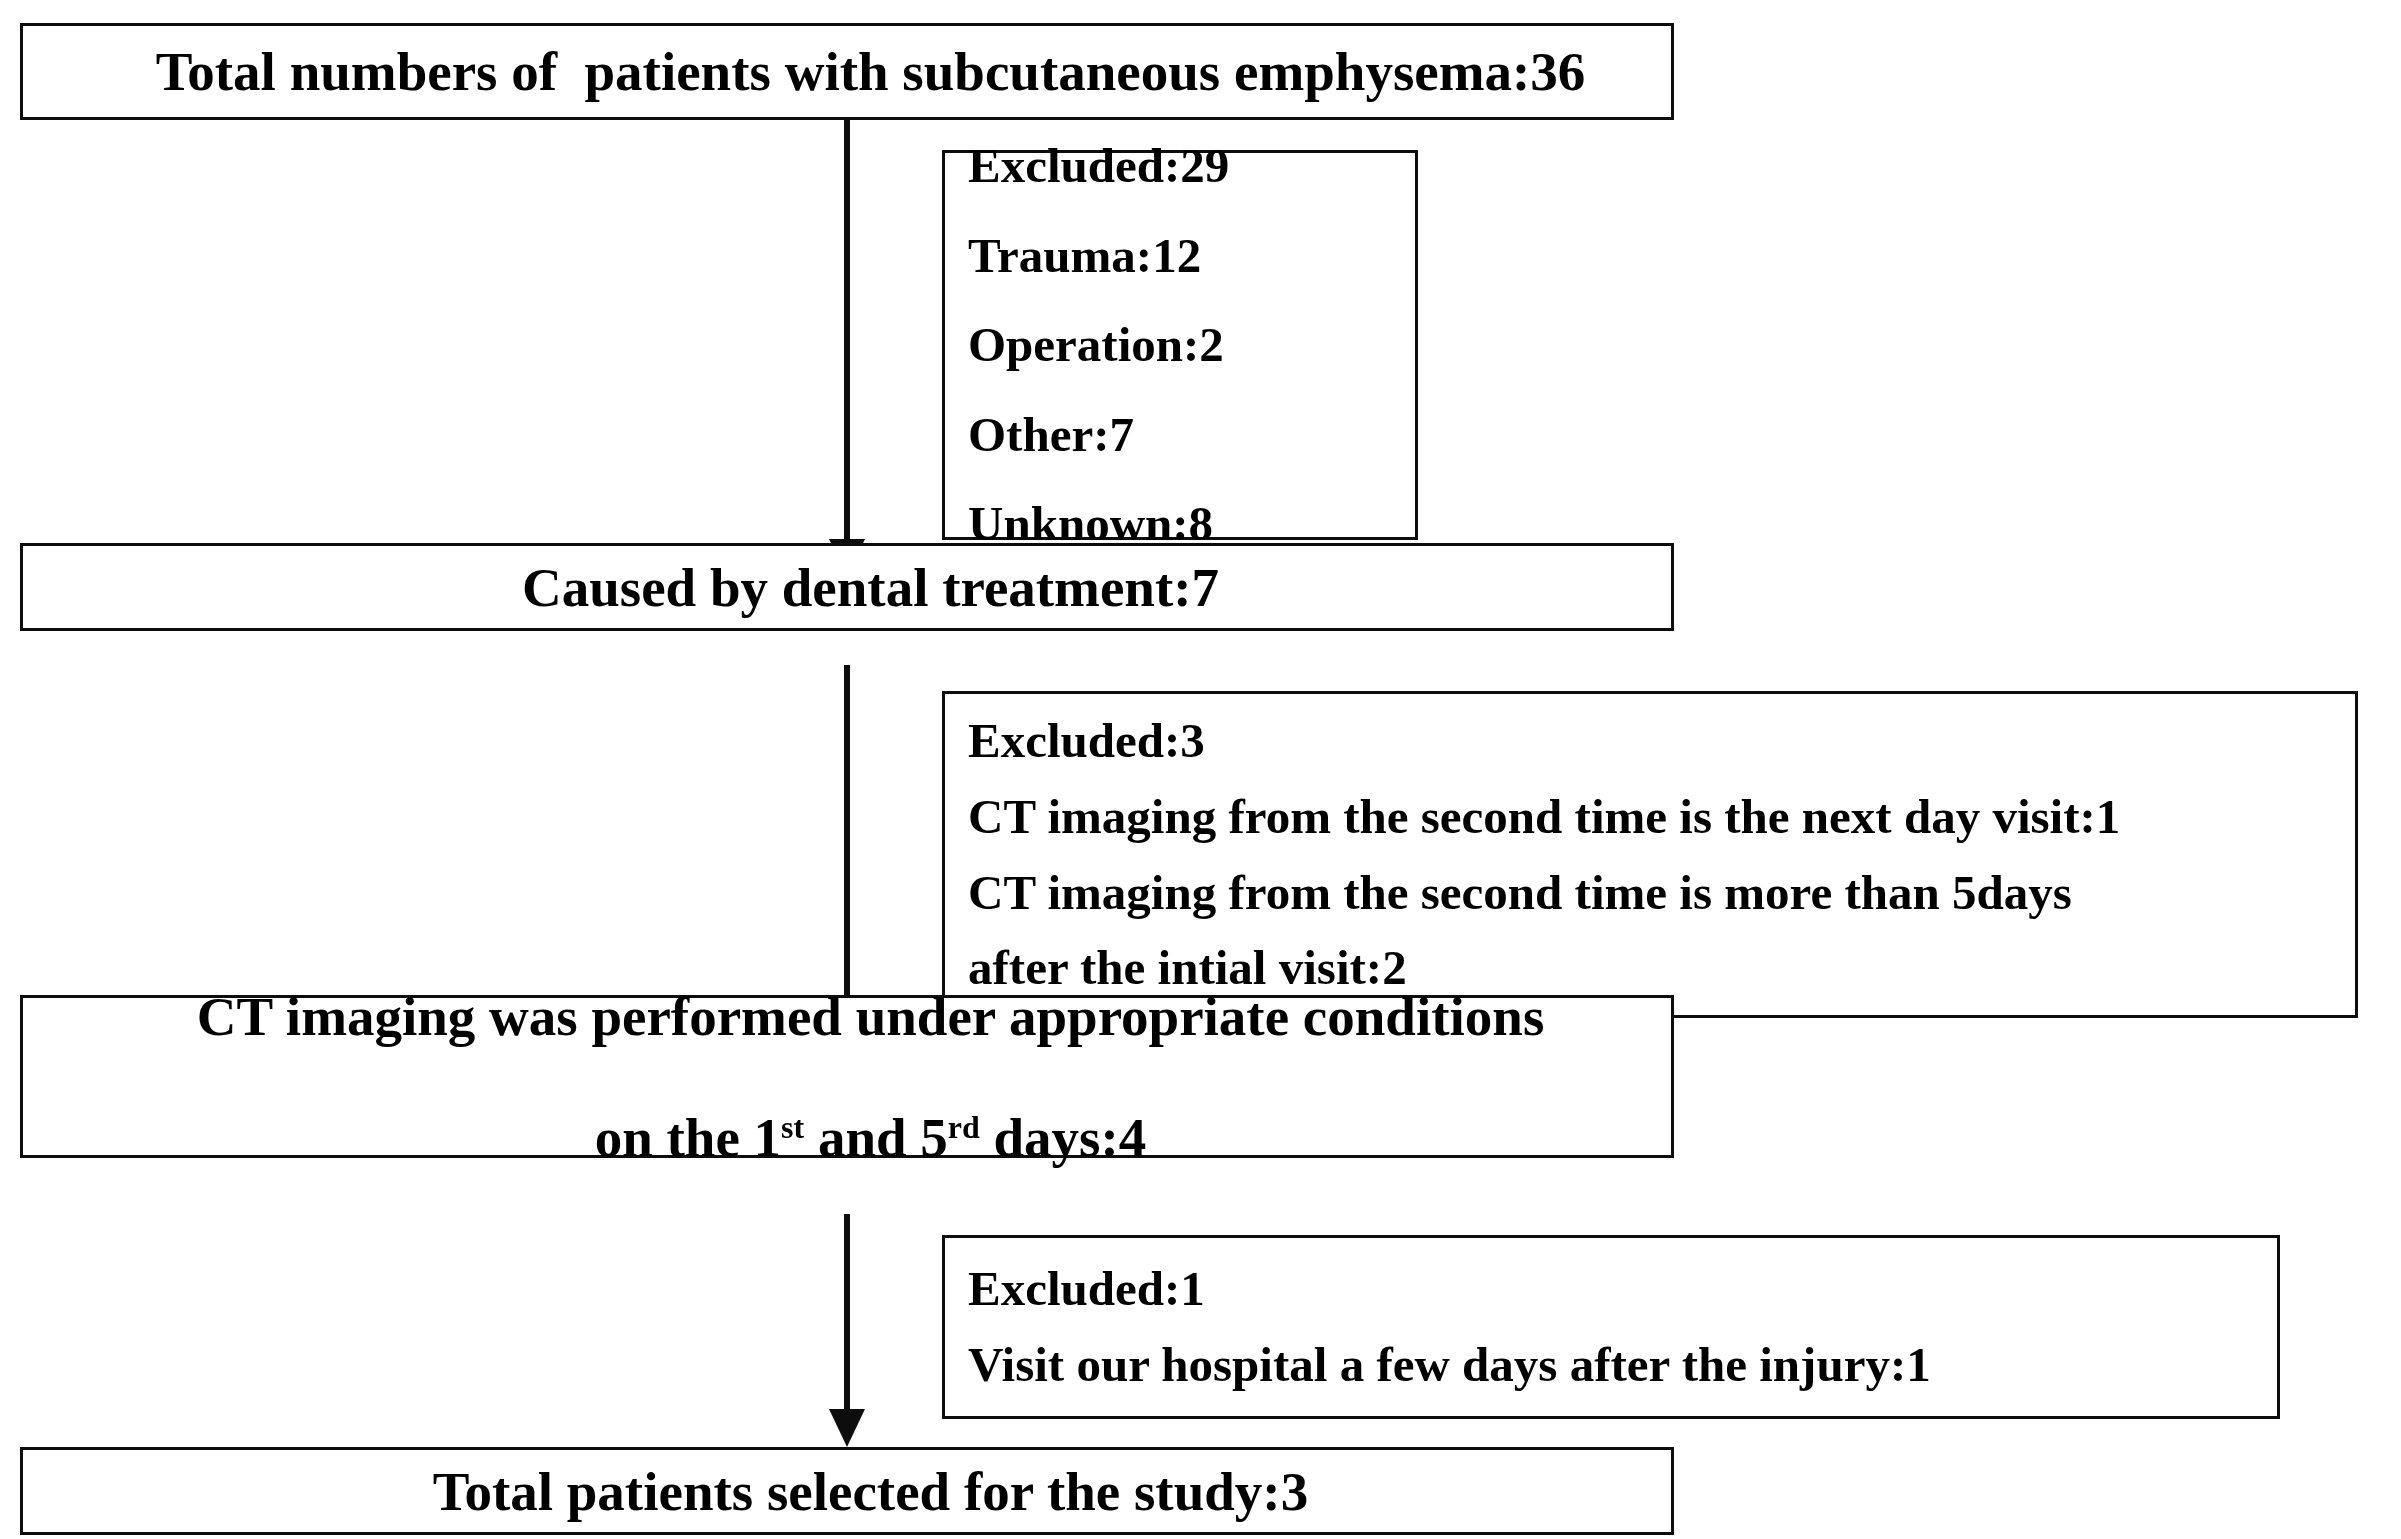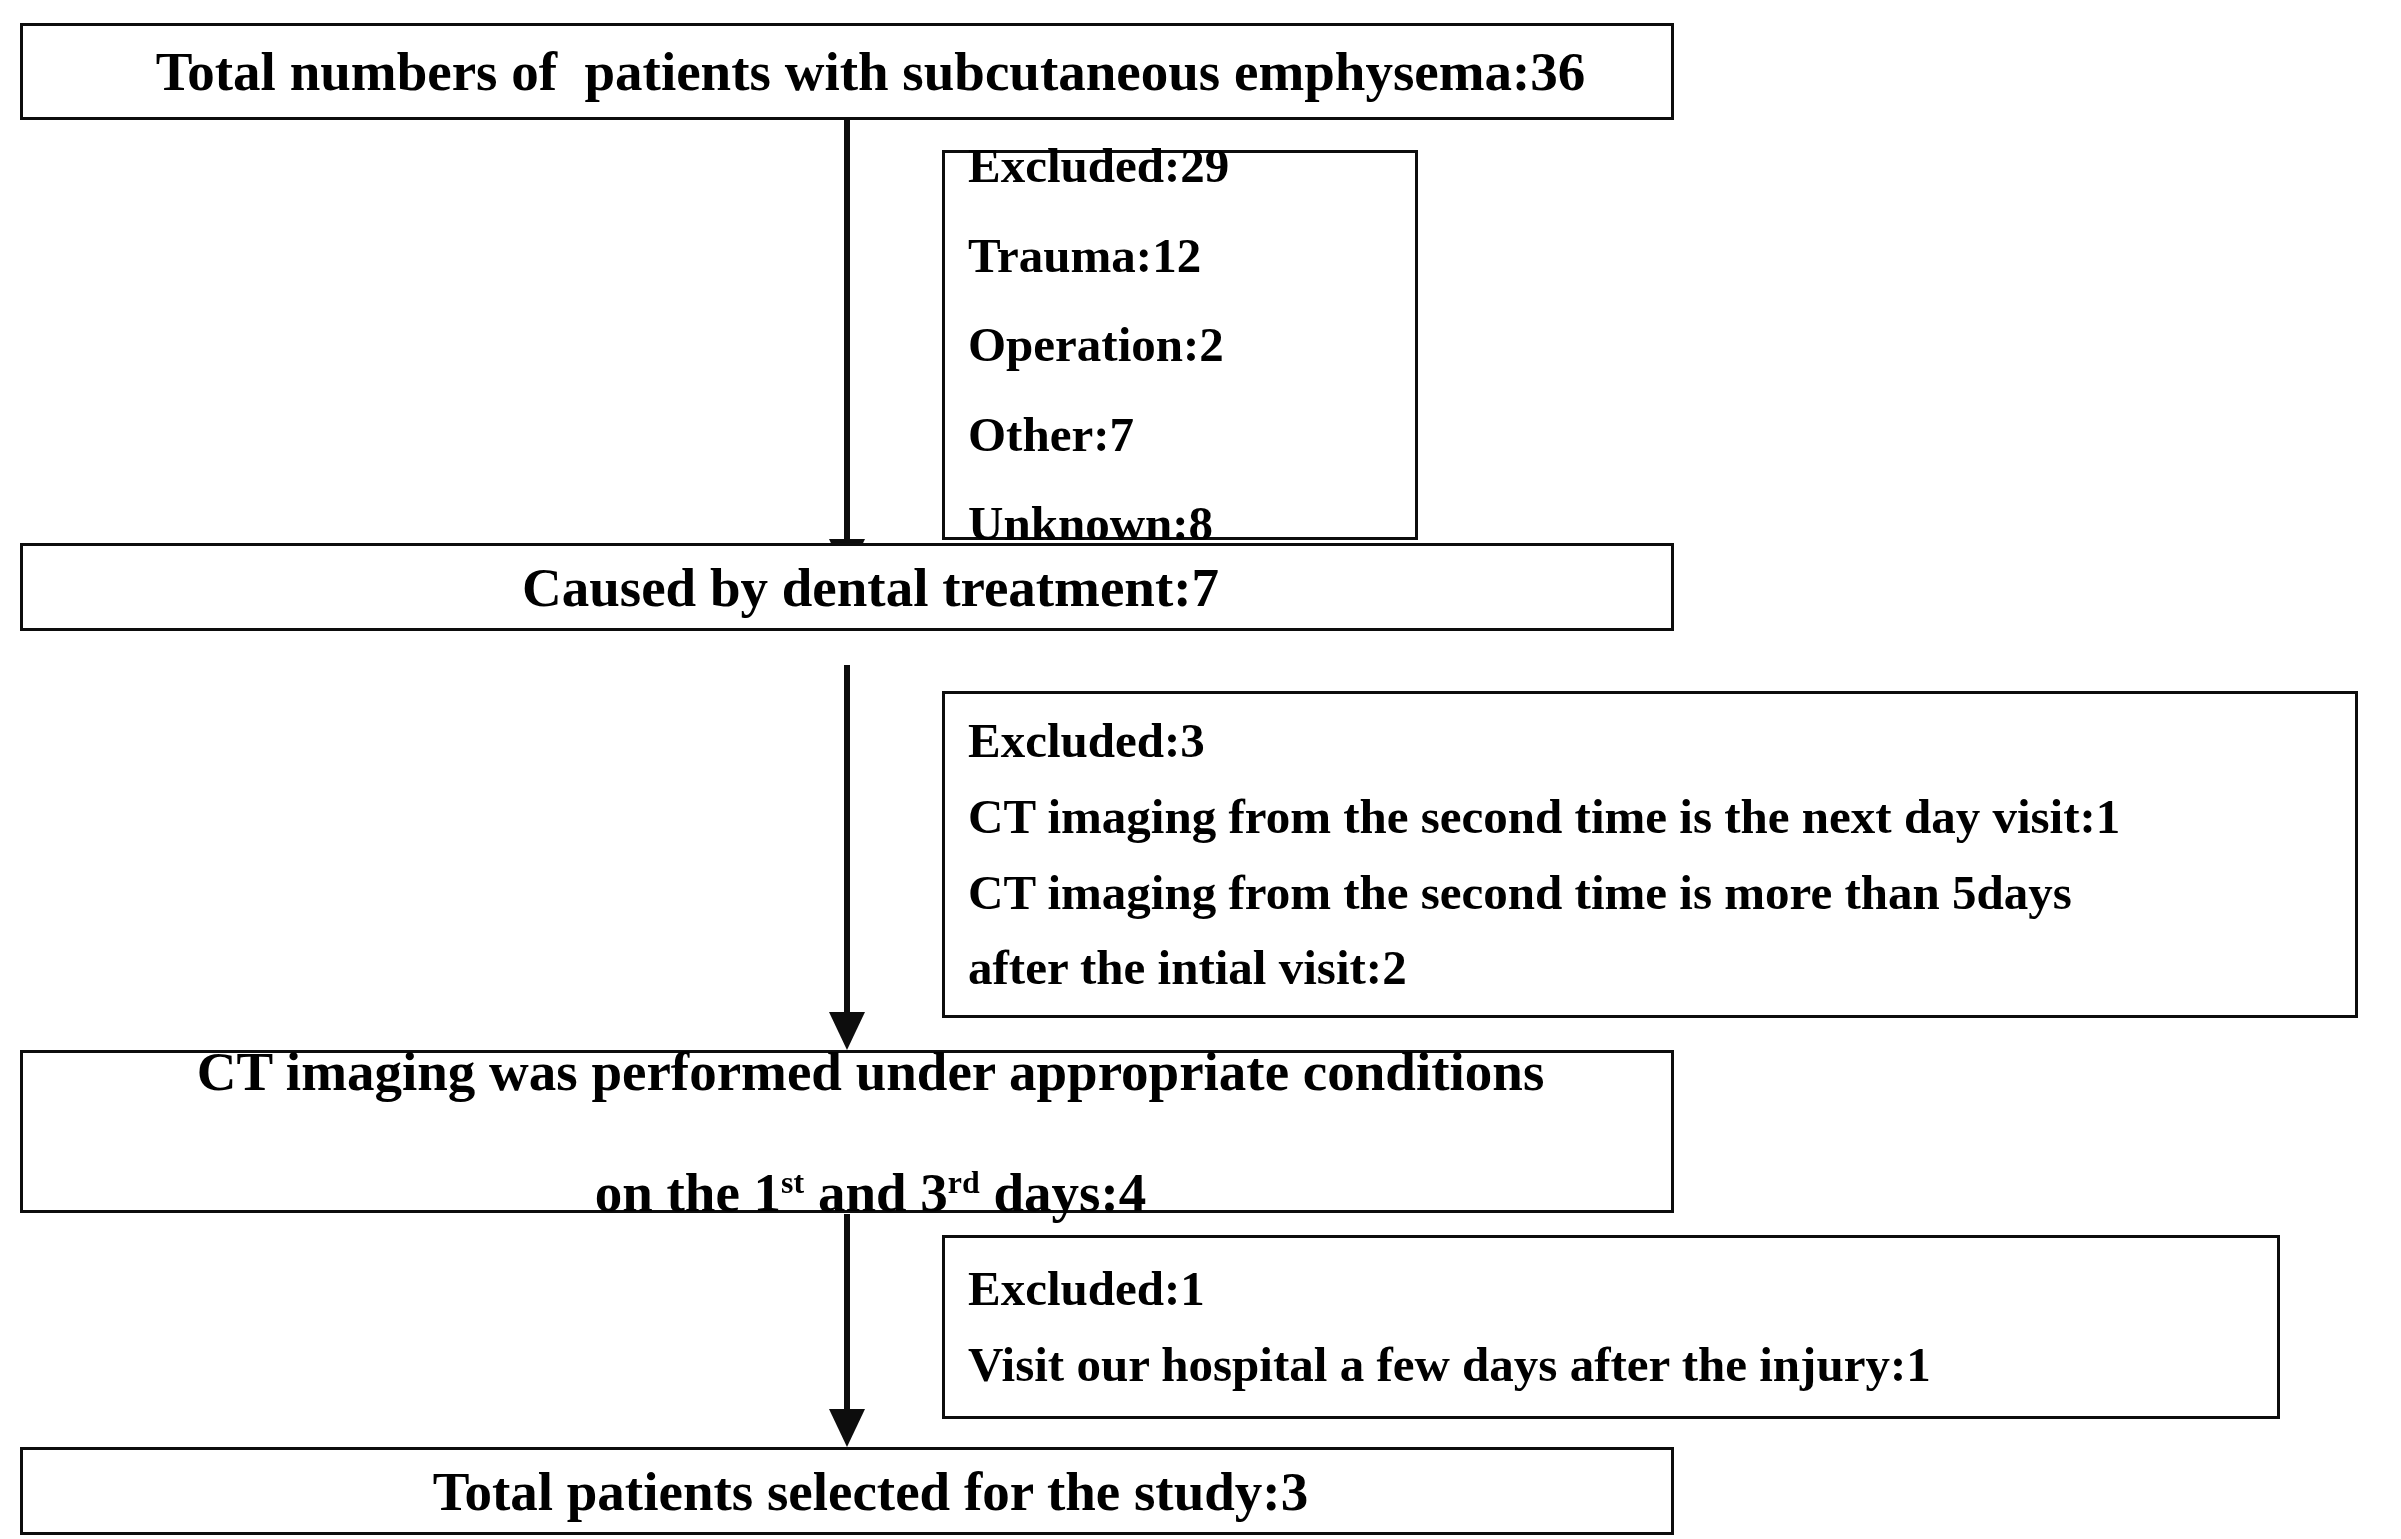--- a/index.html
+++ b/index.html
@@ -28,21 +28,21 @@
     flex-direction: column;
     align-items: center;
     justify-content: center;
     text-align: center;
     font-size: 55px;
     line-height: 1.4;
     padding-left: 47px;
   }
   .box-total   { top: 23px;   height: 97px; }
   .box-dental  { top: 543px;  height: 88px; }
-  .box-ct      { top: 1050px; height: 163px; gap: 44px; }
+  .box-ct      { top: 995px; height: 163px; gap: 44px; }
   .box-final   { top: 1447px; height: 88px; }
 
   .excl-box {
     position: absolute;
     box-sizing: border-box;
     border: 3.1px solid #0d0d0d;
     background: #ffffff;
     font-size: 49px;
     line-height: 1.55;
     padding: 7.7px 15.3px 7.7px 23px;
@@ -115,21 +115,21 @@
     <div>Excluded:3</div>
     <div>CT imaging from the second time is the next day visit:1</div>
     <div>CT imaging from the second time is more than 5days</div>
     <div>after the intial visit:2</div>
   </div>
 
   <div class="main-box box-ct">
     <div>CT imaging was performed under appropriate conditions</div>
     <div>
       <span>on the 1</span><span class="sup">st</span>
-      <span>and 3</span><span class="sup">rd</span>
+      <span>and 5</span><span class="sup">rd</span>
       <span>days:4</span>
     </div>
   </div>
 
   <div class="arrow-line line-3"></div>
   <div class="arrow-head head-3"></div>
 
   <div class="excl-box excl-3">
     <div>Excluded:1</div>
     <div>Visit our hospital a few days after the injury:1</div>

